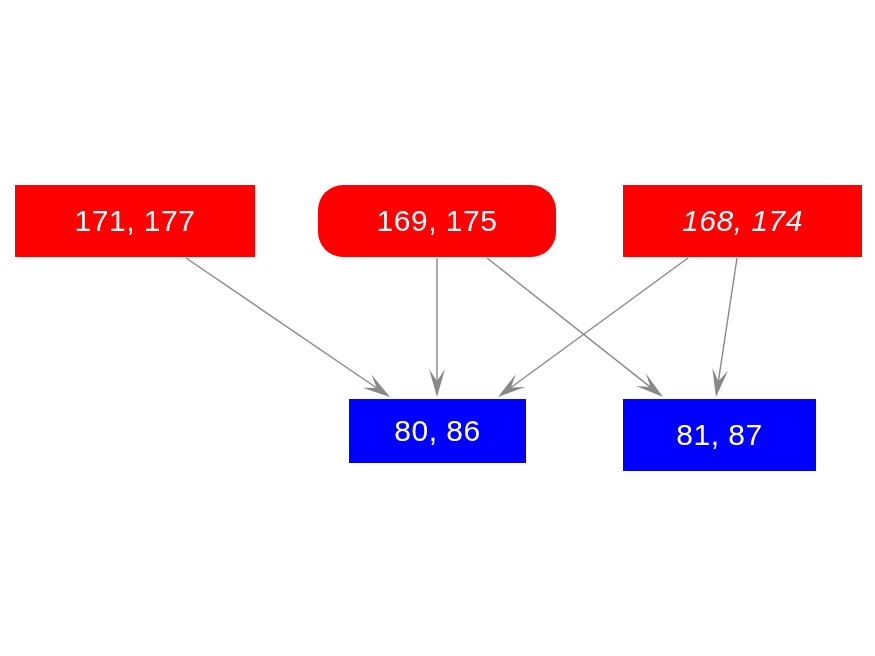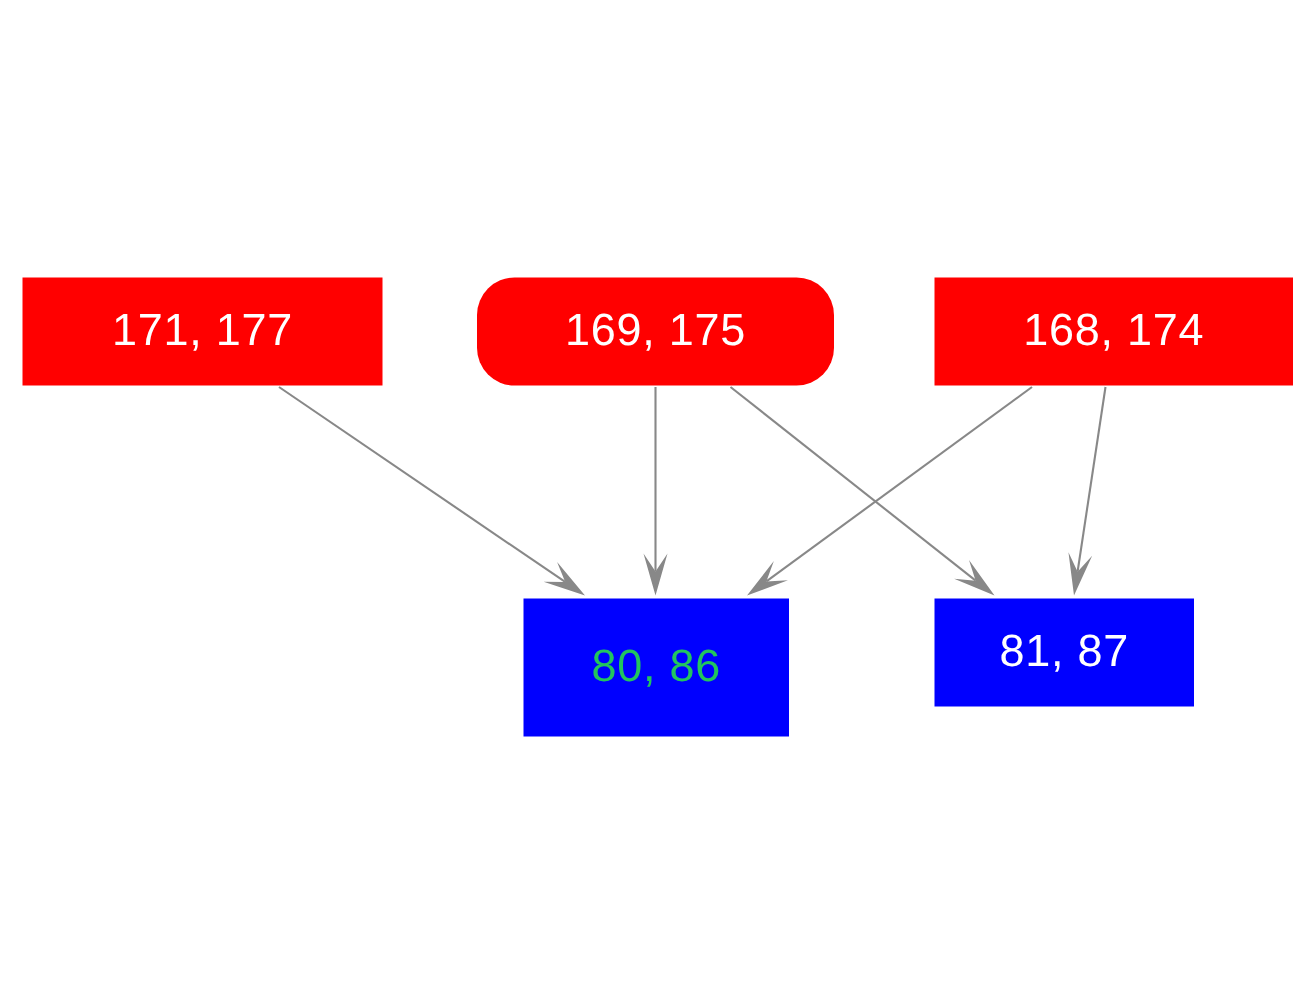--- a/index.html
+++ b/index.html
@@ -45,16 +45,16 @@
       <line x1="487" y1="258" x2="650.4437021403079" y2="387.08337839490224" stroke="#888888" stroke-width="1.4"></line>
       <polygon points="663.0,397.0 636.1,385.9 650.4,387.1 646.0,373.4" fill="#888888"></polygon>
       <line x1="688" y1="258" x2="510.9132751453223" y2="387.55291976210634" stroke="#888888" stroke-width="1.4"></line>
       <polygon points="498.0,397.0 515.9,374.0 510.9,387.6 525.3,386.9" fill="#888888"></polygon>
       <line x1="737" y1="258" x2="718.3901426959649" y2="381.17953167908973" stroke="#888888" stroke-width="1.4"></line>
       <polygon points="716.0,397.0 712.3,368.1 718.4,381.2 728.1,370.5" fill="#888888"></polygon>
     </svg>
 
   <div class="node" style="left: 15px; top: 185px; width: 240px; height: 72px; background: rgb(255, 0, 0); color: rgb(255, 255, 255);">171, 177</div>
   <div class="node" style="left: 318px; top: 185px; width: 238px; height: 72px; background: rgb(255, 0, 0); color: rgb(255, 255, 255); border-radius: 25px;">169, 175</div>
-  <div class="node" style="left: 623px; top: 185px; width: 239px; height: 72px; background: rgb(255, 0, 0); color: rgb(255, 255, 255);">168, 174</div>
-  <div class="node" style="left: 349px; top: 399px; width: 177px; height: 92px; background: rgb(0, 0, 255); color: #22c55e;">80, 86</div>
-  <div class="node" style="left: 623px; top: 399px; width: 173px; height: 72px; background: rgb(0, 0, 255); color: rgb(255, 255, 255);">81, 87</div>
+  <div class="node" style="left: 623px; top: 185px; width: 239px; height: 72px; background: rgb(255, 0, 0); color: rgb(255, 255, 255); font-style: italic;">168, 174</div>
+  <div class="node" style="left: 349px; top: 399px; width: 177px; height: 64px; background: rgb(0, 0, 255); color: #ffffff;">80, 86</div>
+  <div class="node" style="left: 623px; top: 399px; width: 193px; height: 72px; background: rgb(0, 0, 255); color: rgb(255, 255, 255);">81, 87</div>
 </div>
 
 </body></html>

